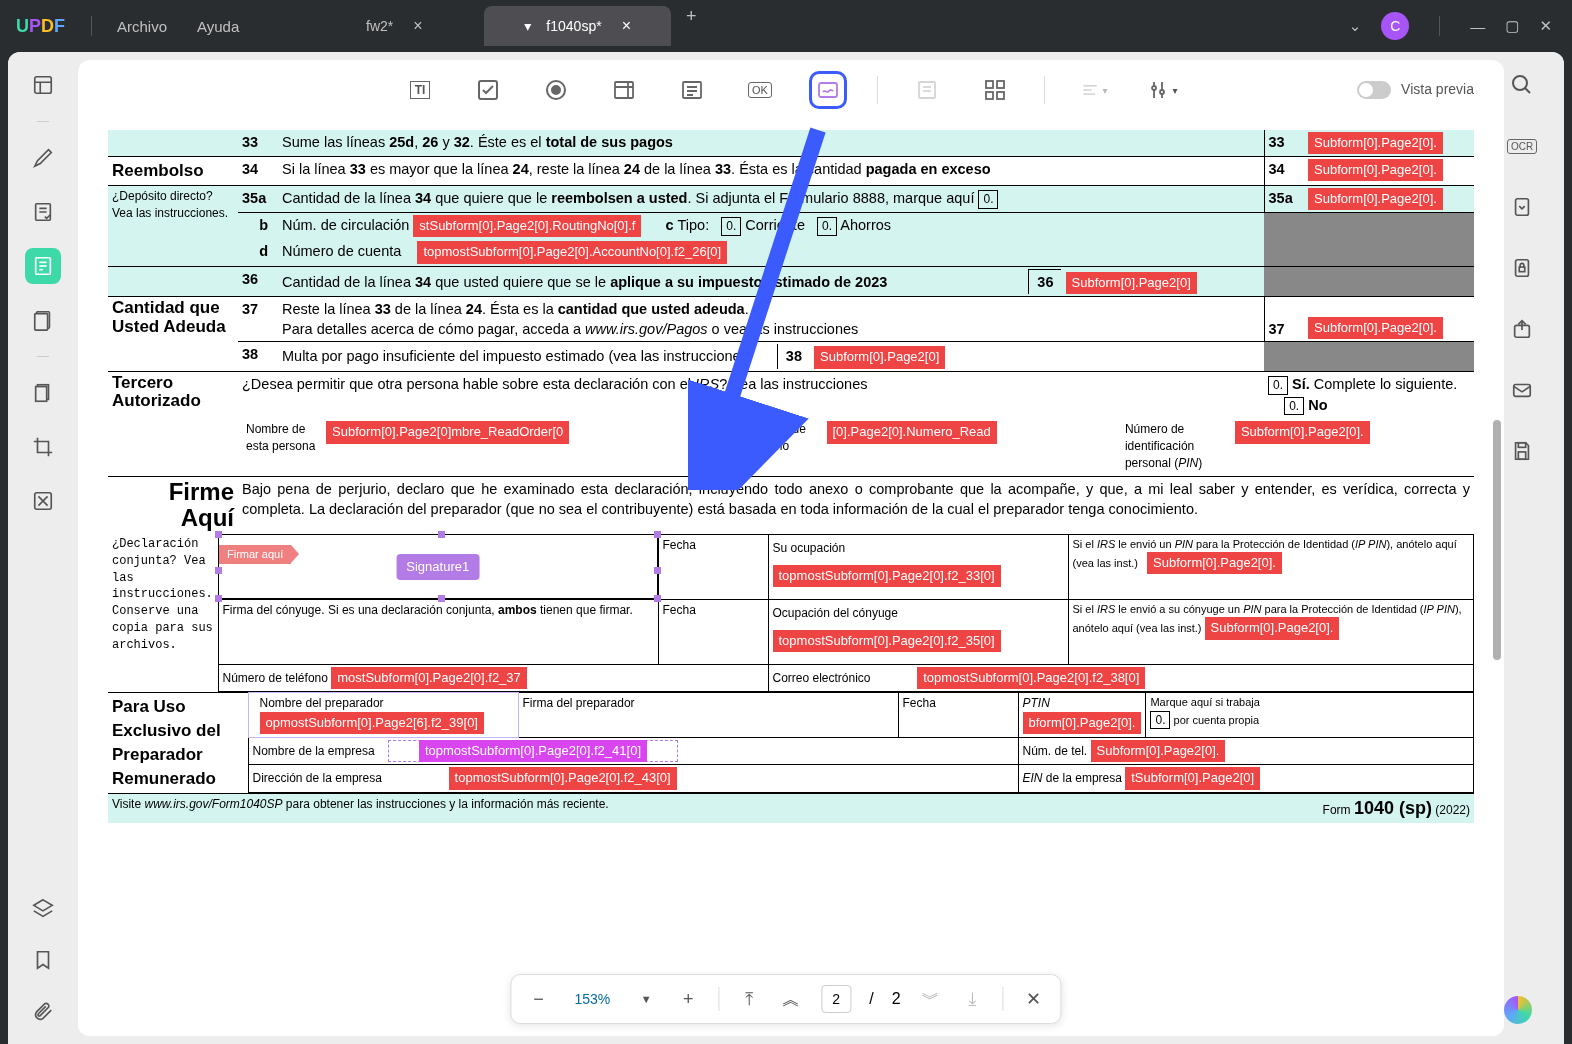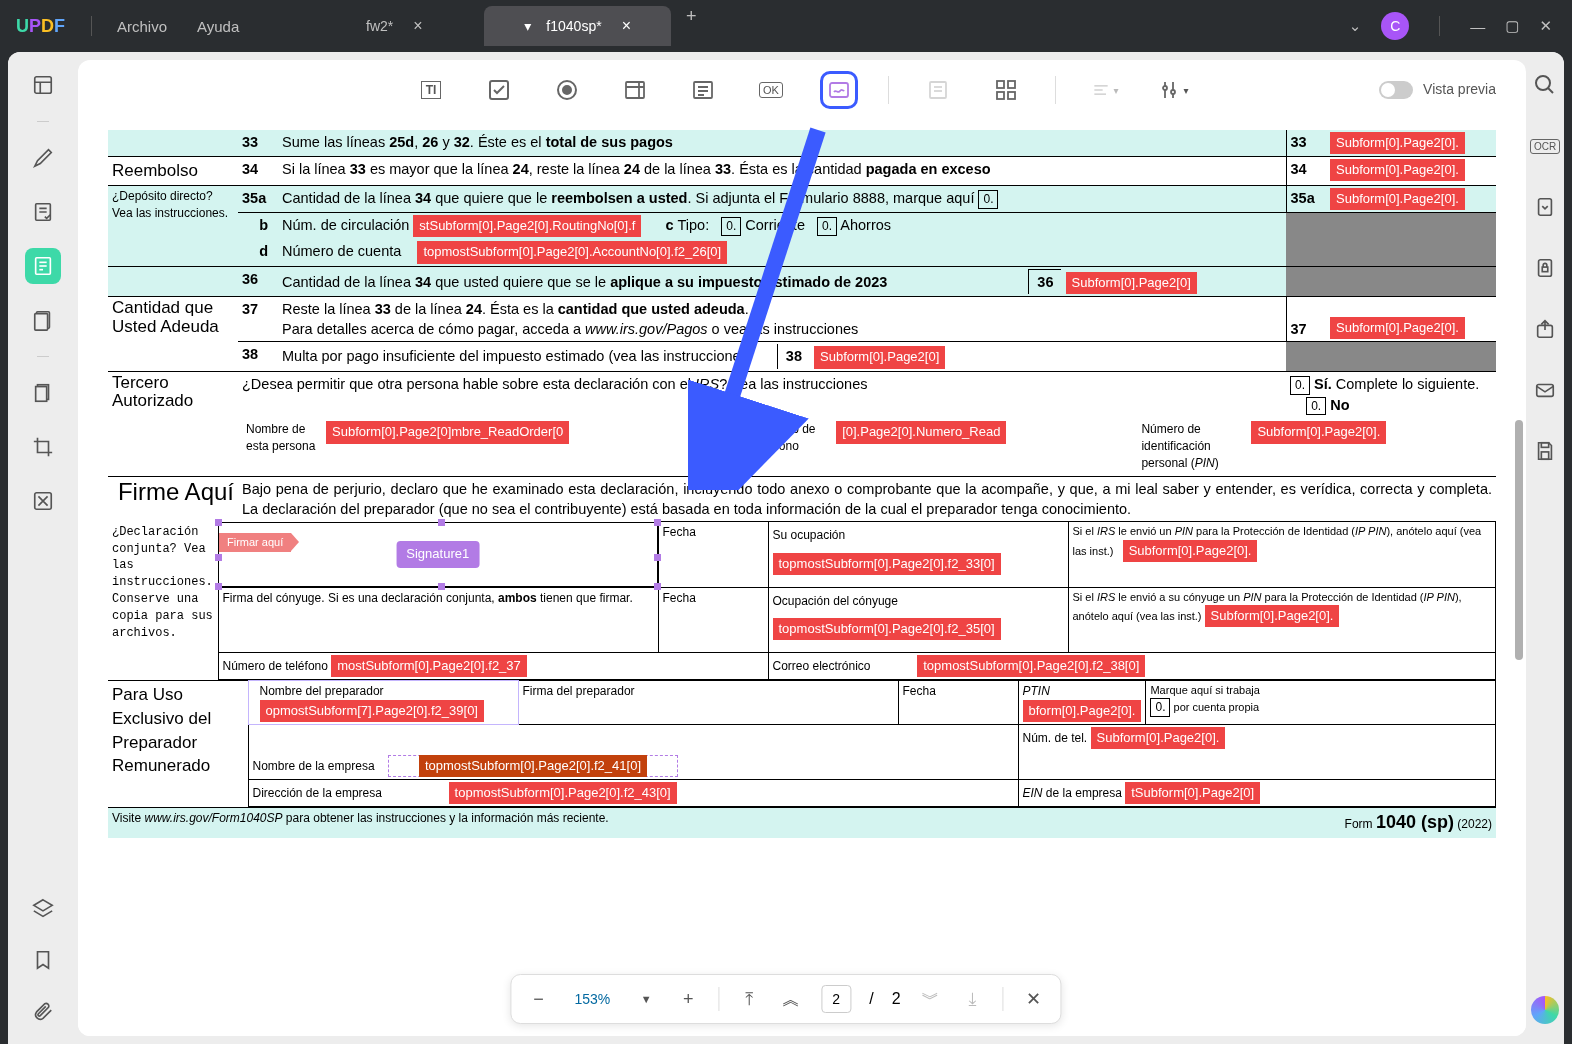--- a/index.html
+++ b/index.html
@@ -22,41 +22,41 @@
 .window-controls span { cursor: pointer; font-size: 15px; }
 .avatar { width: 28px; height: 28px; border-radius: 50%; background: #a855f7; color: #fff; display: flex; align-items: center; justify-content: center; font-size: 14px; }
 
 .main-area { display: flex; height: 992px; background: #ededed; border-radius: 12px 12px 0 0; margin: 0 8px; overflow: hidden; position: relative; }
 
 .sidebar-left { width: 70px; background: #ededed; display: flex; flex-direction: column; align-items: center; padding-top: 15px; gap: 18px; }
 .sidebar-left .tool { width: 36px; height: 36px; display: flex; align-items: center; justify-content: center; border-radius: 8px; cursor: pointer; color: #555; }
 .sidebar-left .tool.active { background: #3dd9a8; color: #fff; }
 .sidebar-left .bottom-tools { margin-top: auto; margin-bottom: 15px; display: flex; flex-direction: column; gap: 15px; align-items: center; }
 
-.sidebar-right { width: 38px; background: #ededed; display: flex; flex-direction: column; align-items: center; padding-top: 15px; gap: 25px; }
+.sidebar-right { width: 60px; background: #ededed; display: flex; flex-direction: column; padding-top: 15px; gap: 25px; }
 .sidebar-right .tool { width: 36px; height: 36px; display: flex; align-items: center; justify-content: center; cursor: pointer; color: #555; }
 .sidebar-right .ai-icon { width: 28px; height: 28px; background: conic-gradient(#fbbf24, #3dd9a8, #60a5fa, #a855f7); border-radius: 50%; margin-top: auto; margin-bottom: 20px; }
 
 .content { flex: 1; display: flex; flex-direction: column; background: #fff; border-radius: 12px; margin: 8px 0; overflow: hidden; }
 
 .toolbar { height: 60px; display: flex; align-items: center; padding: 0 30px; justify-content: center; gap: 30px; position: relative; }
 .toolbar .tbtn { width: 38px; height: 38px; display: flex; align-items: center; justify-content: center; cursor: pointer; border-radius: 6px; color: #555; font-size: 20px; border: 1.5px solid transparent;}
 .toolbar .tbtn.selected { border: 3px solid #3b5bff; border-radius: 10px; padding: 4px; }
 .toolbar .tbtn .ok-box { border: 1.5px solid #666; padding: 1px 3px; font-size: 11px; border-radius: 3px;}
 .toolbar .divider { width: 1px; height: 28px; background: #ddd; }
 .toolbar-right { position: absolute; right: 30px; display: flex; gap: 10px; }
 .toggle { width: 34px; height: 18px; background: #ccc; border-radius: 9px; position: relative; }
 .toggle::after { content: ""; position: absolute; width: 14px; height: 14px; background: #fff; border-radius: 50%; top: 2px; left: 2px; }
 
 .doc-view { flex: 1; overflow: hidden; position: relative; background: #fff; }
 .form-content { padding: 10px 30px; font-size: 14.5px; line-height: 1.4; position: relative; }
 .form-content table { border-collapse: collapse; width: 100%; }
 .form-content td { vertical-align: top; padding: 2px 4px; }
 .bold { font-weight: bold; }
-.section-label { font-weight: normal; font-size: 17px; }
+.section-label { font-weight: bold; font-size: 17px; }
 .field-box { background: #ef4444; color: #fff; padding: 2px 6px; font-size: 13px; display: inline-block; }
 .num-box { border: 1px solid #000; padding: 0 4px; font-size: 12px; display: inline-block;}
 .light-bg { background: #d4f4f0; }
 .dotted-border { border: 1.5px dashed #b27be5; }
 .sig-box { position: relative; border: 1px solid #000; height: 65px; }
 .sig-tag { position: absolute; top: 10px; left: 0; background: #f08080; color: #fff; padding: 2px 8px; font-size: 11px; }
 .sig-tag::after { content: ""; position: absolute; right: -8px; top: 0; border-left: 8px solid #f08080; border-top: 9px solid transparent; border-bottom: 9px solid transparent; }
 .sig-badge { position: absolute; top: 50%; left: 50%; transform: translate(-50%,-50%); background: #b27be5; color: #fff; padding: 4px 10px; border-radius: 4px; font-size: 13px; }
 .selection-handle { width: 7px; height: 7px; background: #b27be5; position: absolute; }
 .arrow-annotation { position: absolute; top: 0; left: 610px; width: 160px; height: 370px; pointer-events: none; z-index: 5; }
@@ -399,28 +399,28 @@
             <td colspan="2" style="border:1px solid #000;" class="small"><span>Número de teléfono</span> <span class="field-box">mostSubform[0].Page2[0].f2_37</span></td>
             <td colspan="2" style="border:1px solid #000;" class="small"><span>Correo electrónico</span> &nbsp;&nbsp;&nbsp;&nbsp;&nbsp;&nbsp;&nbsp;&nbsp;&nbsp;&nbsp;&nbsp;&nbsp; <span class="field-box">topmostSubform[0].Page2[0].f2_38[0]</span></td>
           </tr>
         </tbody>
           </table>
 
         <table class="thick-border-top">
           <tbody>
               <tr>
             <td rowspan="3" style="width:140px;" class="section-label">Para Uso Exclusivo del Preparador Remunerado</td>
-            <td style="width:270px;border:1px solid #c4b5fd;vertical-align:top;padding-left:11px;" class="small"><span>Nombre del preparador</span><br><span class="field-box">opmostSubform[7].Page2[0].f2_39[0]</span></td>
+            <td style="width:270px;border:1px solid #c4b5fd;vertical-align:top;padding-left:11px;" class="small"><span>Nombre del preparador</span><br><span class="field-box">opmostSubform[0].Page2[6].f2_39[0]</span></td>
             <td style="width:380px;border:1px solid #000;vertical-align:top;" class="small">Firma del preparador</td>
             <td style="width:120px;border:1px solid #000;vertical-align:top;" class="small">Fecha</td>
             <td style="width:120px;border:1px solid #000;vertical-align:top;" class="small"><i>PTIN</i><br><span class="field-box">bform[0].Page2[0].</span></td>
             <td style="border:1px solid #000;vertical-align:top;" class="tiny"><span>Marque aquí si trabaja</span><br><span class="num-box">0.</span> <span>por cuenta propia</span></td>
           </tr>
           <tr>
-            <td colspan="3" style="border:1px solid #000;" class="small"><span>Nombre de la empresa</span> &nbsp;&nbsp; <span class="dotted-border" style="padding:3px 30px;"><span class="field-box" style="background:#c2410c;margin-top:28px;">topmostSubform[0].Page2[0].f2_41[0]</span></span></td>
+            <td colspan="3" style="border:1px solid #000;" class="small"><span>Nombre de la empresa</span> &nbsp;&nbsp; <span class="dotted-border" style="padding:3px 30px;"><span class="field-box" style="background:#d946ef;">topmostSubform[0].Page2[0].f2_41[0]</span></span></td>
             <td colspan="2" style="border:1px solid #000;" class="small"><span>Núm. de tel.</span> <span class="field-box">Subform[0].Page2[0].</span></td>
           </tr>
           <tr>
             <td colspan="3" style="border:1px solid #000;" class="small"><span>Dirección de la empresa</span> &nbsp;&nbsp;&nbsp;&nbsp;&nbsp;&nbsp;&nbsp;&nbsp;&nbsp;&nbsp;&nbsp;&nbsp;&nbsp;&nbsp;&nbsp;&nbsp;&nbsp;&nbsp; <span class="field-box">topmostSubform[0].Page2[0].f2_43[0]</span></td>
             <td colspan="2" style="border:1px solid #000;" class="small"><i>EIN</i> de la empresa <span class="field-box">tSubform[0].Page2[0]</span></td>
           </tr>
         </tbody>
           </table>
 
         <table class="thick-border-top light-bg">

